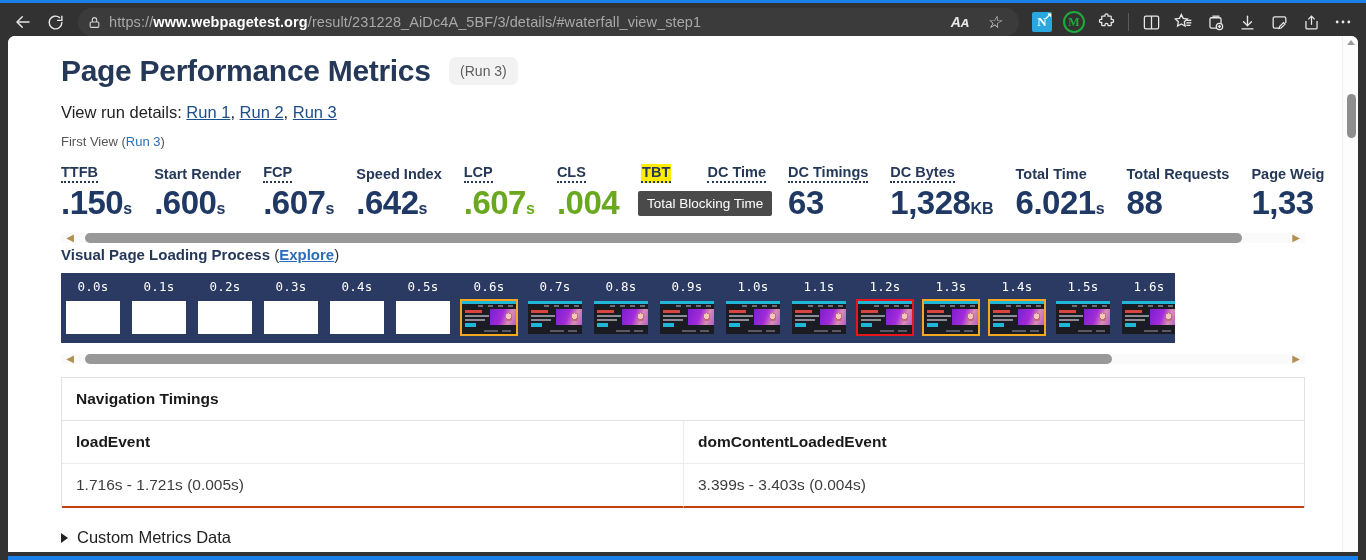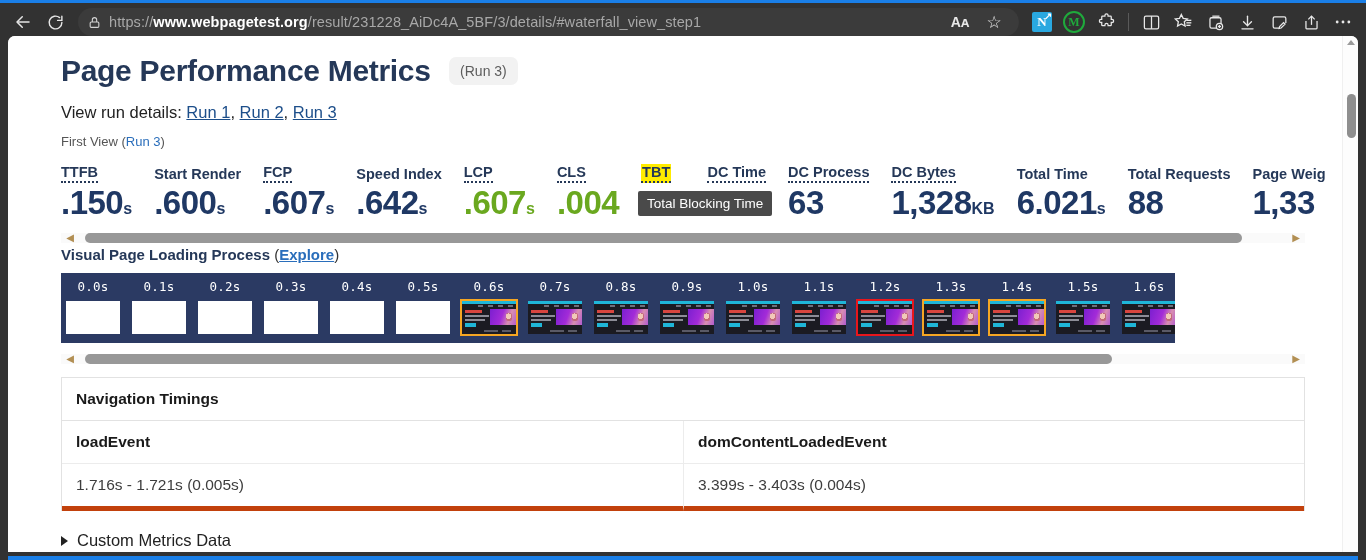--- a/index.html
+++ b/index.html
@@ -27,21 +27,21 @@
     flex: 1 1 auto; height: 28px; background: #3b3b3b; border-radius: 14px;
     display: flex; align-items: center; padding: 0 10px; margin: 0 6px;
     min-width: 0; gap: 8px;
   }
   .lock { flex: 0 0 auto; color: #d4d4d4; display: flex; align-items: center; }
   .url {
     font-size: 14.5px; color: #a8a8a8; white-space: nowrap; overflow: hidden;
     text-overflow: clip; letter-spacing: 0.1px;
   }
   .url b { color: #ffffff; font-weight: 600; }
-  .omni-actions { display: flex; align-items: flex-start; gap: 4px; margin-left: auto; flex: 0 0 auto; }
+  .omni-actions { display: flex; align-items: flex-start; gap: 4px; margin-left: auto; flex: 0 0 auto; font-style: italic; }
   .ic { width: 30px; height: 28px; display:flex; align-items:center; justify-content:center; color:#e8e8e8; border-radius:4px; flex:0 0 auto;}
   .ext-sep { width:1px; height:18px; background:#5a5a5a; margin:0 5px; flex:0 0 auto; }
   .ext-n {
     width: 20px; height: 20px; background: #29a8e0; color:#fff; border-radius:2px;
     font-size: 13px; font-weight: 700; display:flex; align-items:center; justify-content:center;
     position: relative; font-family: "Liberation Serif", serif;
   }
   .ext-n::after{ content:"\2197"; position:absolute; top:-1px; right:0px; font-size:9px; }
   .ext-m {
     width: 22px; height: 22px; border: 2px solid #1faa3c; border-radius: 50%;
@@ -153,21 +153,21 @@
   }
   .navtable .caption {
     padding: 12px 14px; font-size: 15.5px; font-weight: 700; color: #1a1a1a;
     border-bottom: 1px solid #e2e2e2;
   }
   .navtable .row { display: flex; }
   .navtable .row + .row { border-top: 1px solid #ececec; }
   .navtable .cell { flex: 1 1 50%; padding: 12px 14px; font-size: 15.5px; }
   .navtable .cell + .cell { border-left: 1px solid #ececec; }
   .navtable .row.head .cell { font-weight: 700; color: #1a1a1a; }
-  .navtable .row.body .cell { color: #3d3d3d; border-bottom: 5px solid #c2410c; }
+  .navtable .row.body .cell { color: #3d3d3d; border-bottom: 2px solid #c2410c; }
 
   .custom-metrics {
     margin-top: 20px; font-size: 16.5px; color: #222; display: flex; align-items: center; gap: 9px;
   }
   .tri { width: 0; height: 0; border-left: 7px solid #222; border-top: 5px solid transparent; border-bottom: 5px solid transparent; }
 
   
   .vscroll {
     position: absolute; right: 0; top: 0; width: 16px; height: 516px; background: #fdfdfd;
     border-left: 1px solid #f0f0f0;
@@ -299,21 +299,21 @@
         <div class="metrics-wrap">
           <div class="metrics" id="metrics-row">
               <div class="metric"><div class="lbl dotted">TTFB</div><div class="val"><span>.150</span><span class="unit">s</span></div></div>
               <div class="metric"><div class="lbl">Start Render</div><div class="val"><span>.600</span><span class="unit">s</span></div></div>
               <div class="metric"><div class="lbl dotted">FCP</div><div class="val"><span>.607</span><span class="unit">s</span></div></div>
               <div class="metric"><div class="lbl">Speed Index</div><div class="val"><span>.642</span><span class="unit">s</span></div></div>
               <div class="metric"><div class="lbl dotted">LCP</div><div class="val green"><span>.607</span><span class="unit">s</span></div></div>
               <div class="metric"><div class="lbl dotted">CLS</div><div class="val green"><span>.004</span></div></div>
               <div class="metric"><div class="lbl hl">TBT</div><div class="val green"><span>.08</span></div></div>
               <div class="metric"><div class="lbl dotted">DC Time</div><div class="val"><span>6</span><span class="unit">s</span></div></div>
-              <div class="metric"><div class="lbl dotted">DC Process</div><div class="val"><span>63</span></div></div>
+              <div class="metric"><div class="lbl dotted">DC Timings</div><div class="val"><span>63</span></div></div>
               <div class="metric"><div class="lbl dotted">DC Bytes</div><div class="val"><span>1,328</span><span class="unit">KB</span></div></div>
               <div class="metric"><div class="lbl">Total Time</div><div class="val"><span>6.021</span><span class="unit">s</span></div></div>
               <div class="metric"><div class="lbl">Total Requests</div><div class="val"><span>88</span></div></div>
               <div class="metric"><div class="lbl">Page Weig</div><div class="val"><span>1,33</span></div></div>
             </div>
           <div class="tooltip">Total Blocking Time</div>
         </div>
 
         
         <div class="hscroll" style="width:1244px">

